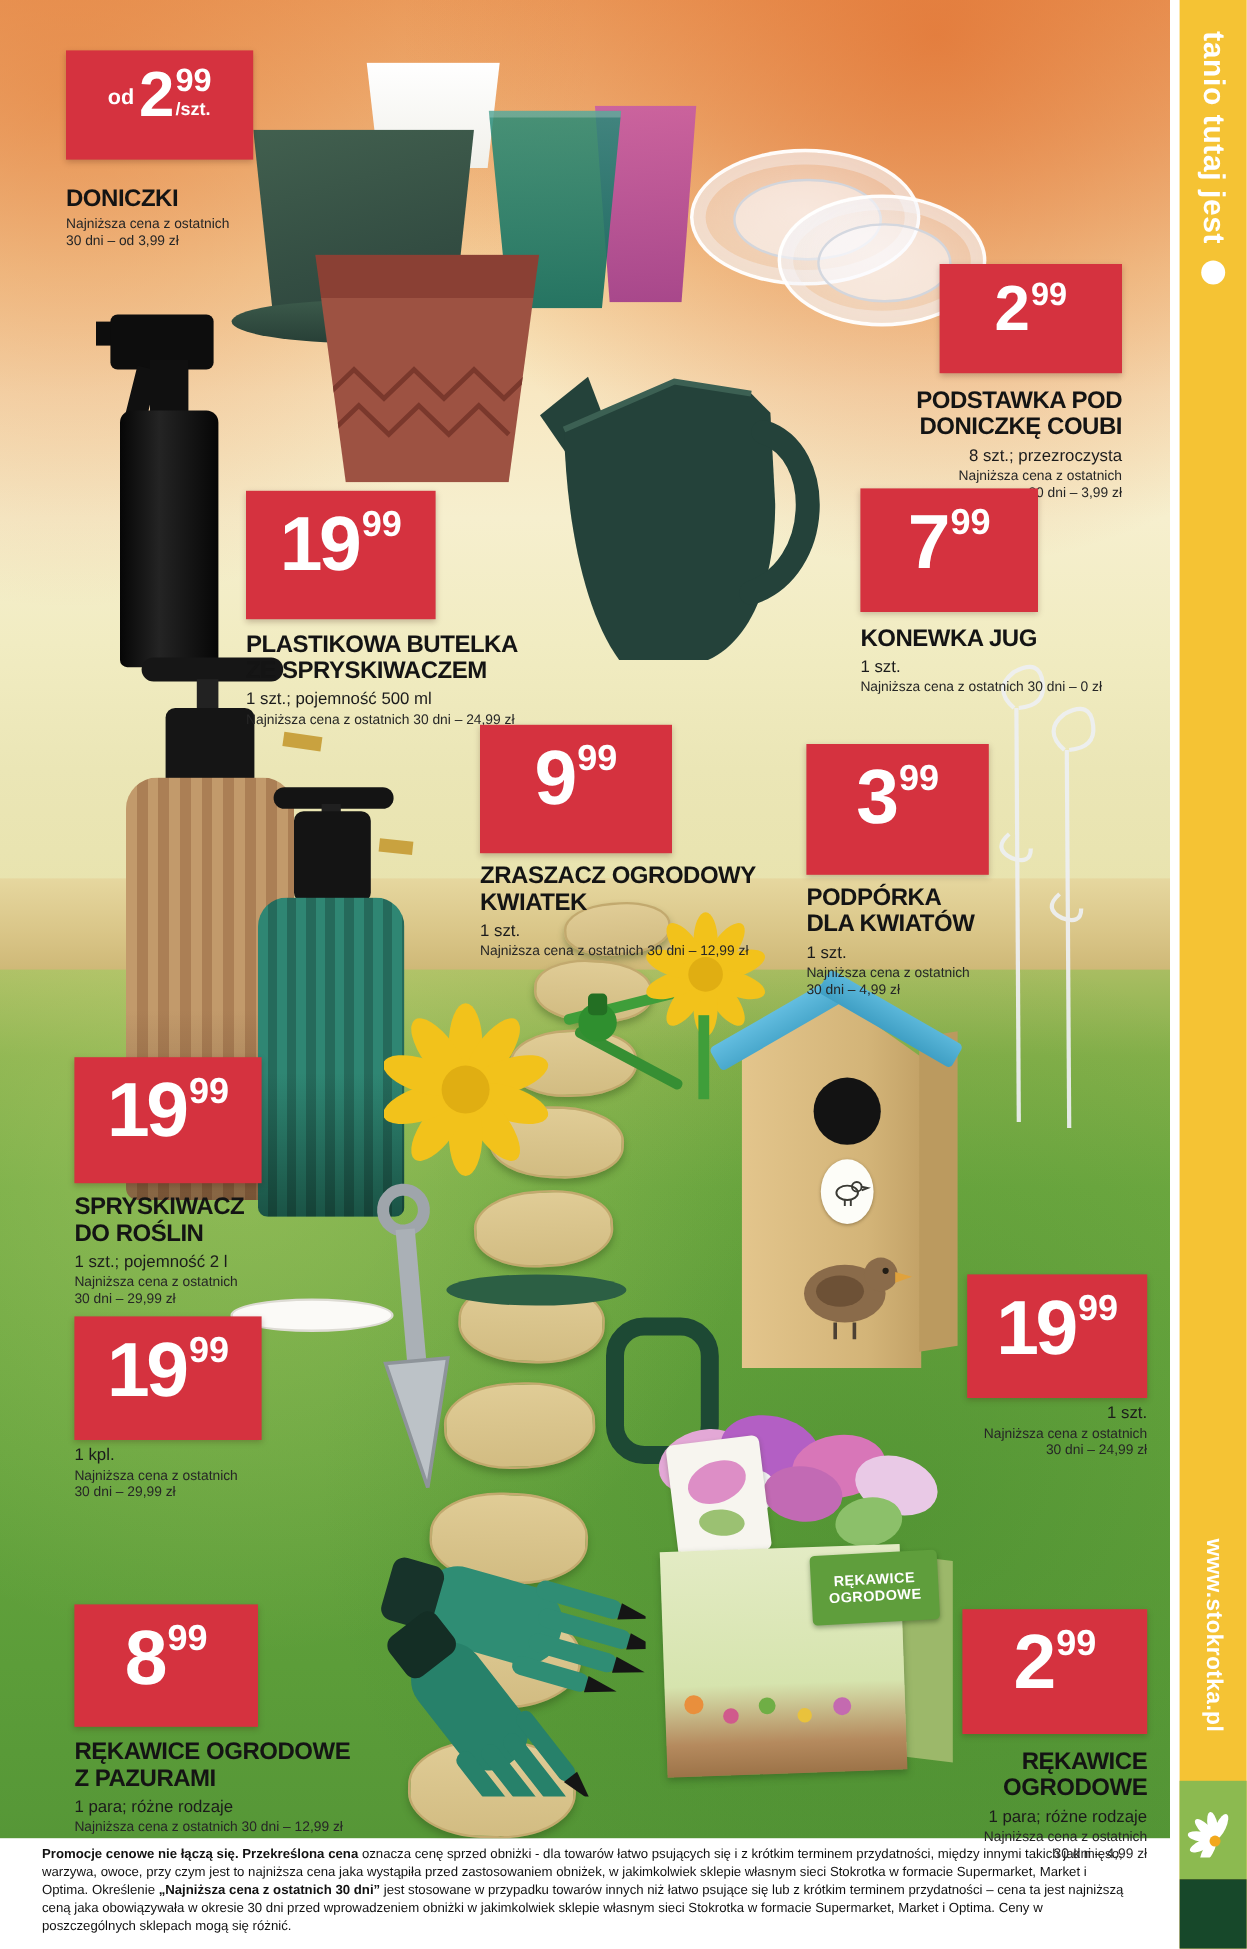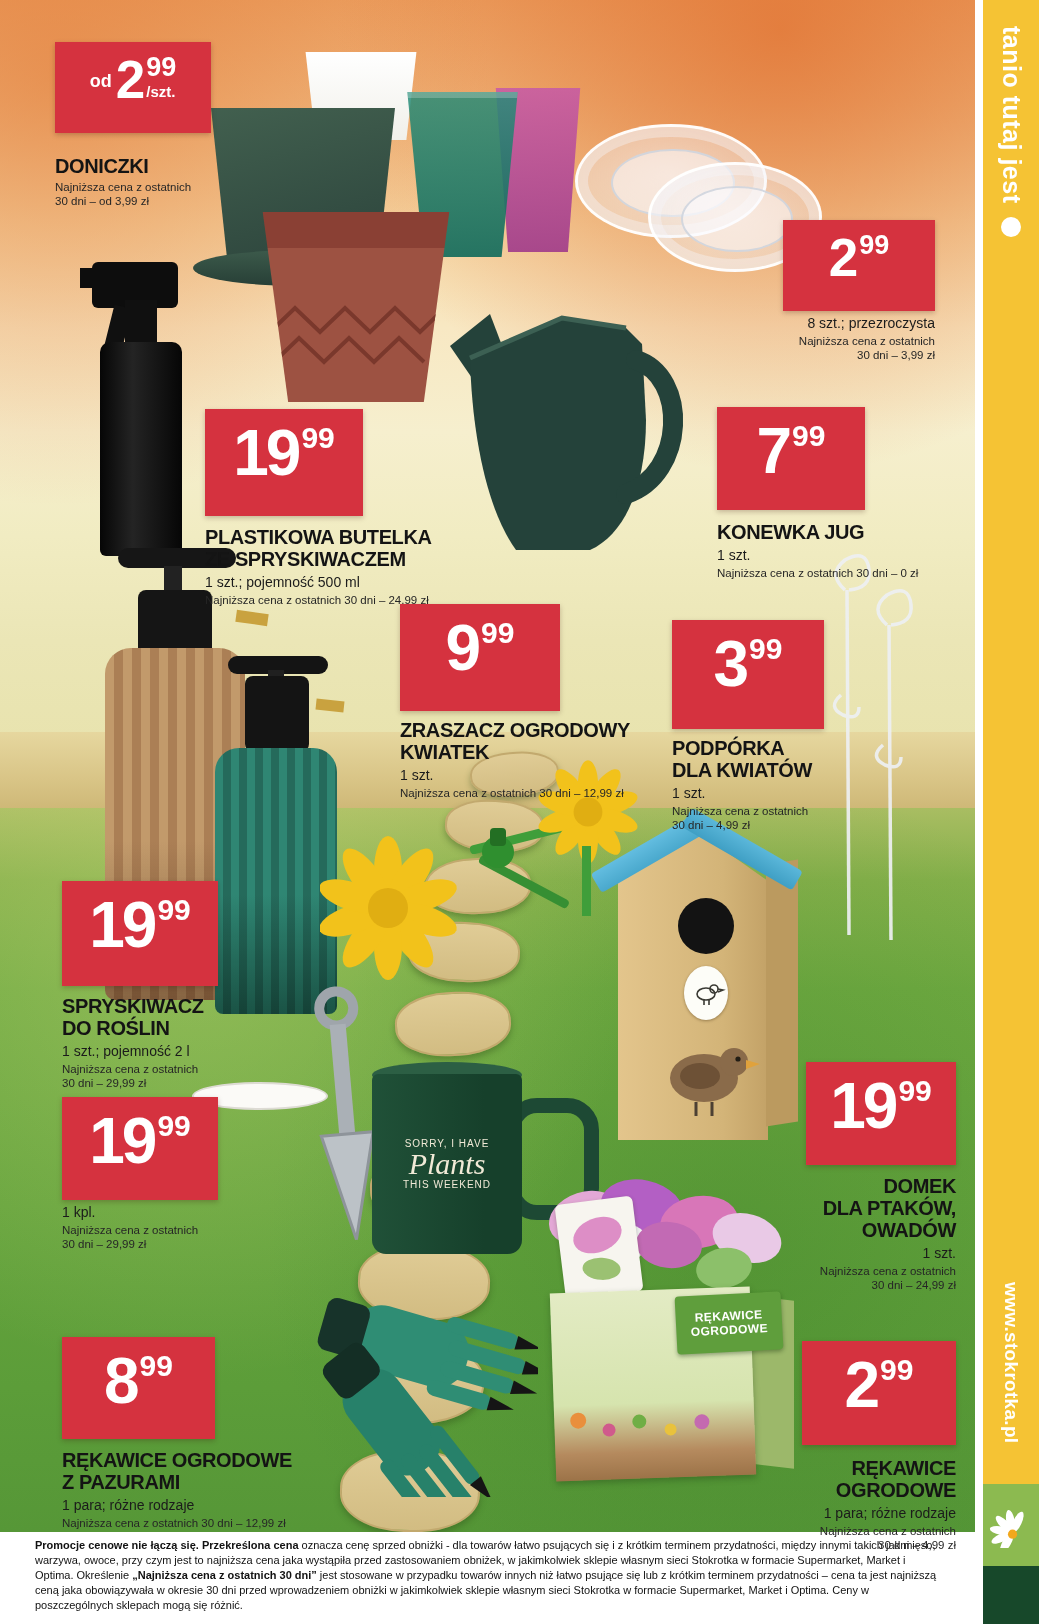--- a/index.html
+++ b/index.html
@@ -200,25 +200,20 @@
 
     <div class="abs" style="left:192px;top:1082px;width:132px;height:24px;background:#fbfaf7;border:2px solid #dddbd4;border-radius:50%;"></div>
     <svg class="abs" style="left:298px;top:982px;transform:rotate(-5deg);" width="96" height="276" viewBox="0 0 96 276">
       <circle cx="48" cy="26" r="17" fill="none" stroke="#9fa5ab" stroke-width="10"></circle>
       <rect x="40" y="42" width="16" height="112" fill="#aab0b6"></rect>
       <path d="M22,152 h52 l-26,106 z" fill="#bcc2c7" stroke="#8e949a" stroke-width="3"></path>
     </svg>
 
     <div class="abs" style="left:505px;top:1098px;width:64px;height:92px;border:15px solid #1d4934;border-radius:32px;"></div>
     <div class="abs" style="left:372px;top:1062px;width:150px;height:26px;background:#2c5f44;border-radius:50%;"></div>
-    <div class="abs" style="left:372px;top:1074px;width:150px;height:180px;background:linear-gradient(90deg,#205138,#16402b 75%);border-radius:6px 6px 14px 14px;display:flex;flex-direction:column;align-items:center;justify-content:center;">
-      <div class="mug-text" style="font-size:10px;letter-spacing:1px;">SORRY, I HAVE</div>
-      <div class="mug-text" style="font-family:'Liberation Serif',serif;font-style:italic;font-size:30px;line-height:30px;">Plants</div>
-      <div class="mug-text" style="font-size:10px;letter-spacing:1px;">THIS WEEKEND</div>
-    </div>
 
     <svg class="abs" style="left:288px;top:1282px;" width="250" height="215" viewBox="0 0 250 215">
       <g transform="rotate(16 130 70)">
         <rect x="60" y="34" width="120" height="66" rx="30" fill="#2f8d74"></rect>
         <rect x="30" y="40" width="44" height="54" rx="10" fill="#17332a"></rect>
         <g fill="#2f8d74">
           <rect x="150" y="26" width="74" height="16" rx="8"></rect>
           <rect x="158" y="48" width="80" height="16" rx="8"></rect>
           <rect x="156" y="70" width="76" height="16" rx="8"></rect>
           <rect x="148" y="92" width="66" height="16" rx="8"></rect>
@@ -287,20 +282,22 @@
 30 dni – od 3,99 zł</div>
   </div>
 
   <div class="product right" style="right:104px;top:220px;width:280px;">
     <div class="badge sm" style="width:152px;height:76px;">
       <span class="price-main">2</span>
       <span class="price-side">
           <span class="price-cents">99</span>
         </span>
     </div>
+    <div class="pname pre" style="margin-top:12px;">PODSTAWKA POD
+DONICZKĘ COUBI</div>
     <div class="pdetail">8 szt.; przezroczysta</div>
     <div class="plowest pre">Najniższa cena z ostatnich
 30 dni – 3,99 zł</div>
   </div>
 
   <div class="product" style="left:205px;top:409px;width:290px;">
     <div class="badge big" style="width:158px;height:90px;">
       <span class="price-main">19</span>
       <span class="price-side">
           <span class="price-cents">99</span>
@@ -377,23 +374,20 @@
 30 dni – 29,99 zł</div>
   </div>
 
   <div class="product right" style="right:83px;top:1062px;width:240px;">
     <div class="badge big" style="width:150px;height:86px;">
       <span class="price-main">19</span>
       <span class="price-side">
           <span class="price-cents">99</span>
         </span>
     </div>
-    <div class="pname pre">DOMEK
-DLA PTAKÓW,
-OWADÓW</div>
     <div class="pdetail">1 szt.</div>
     <div class="plowest pre">Najniższa cena z ostatnich
 30 dni – 24,99 zł</div>
   </div>
 
   <div class="product" style="left:62px;top:1337px;width:290px;">
     <div class="badge big" style="width:153px;height:85px;">
       <span class="price-main">8</span>
       <span class="price-side">
           <span class="price-cents">99</span>

